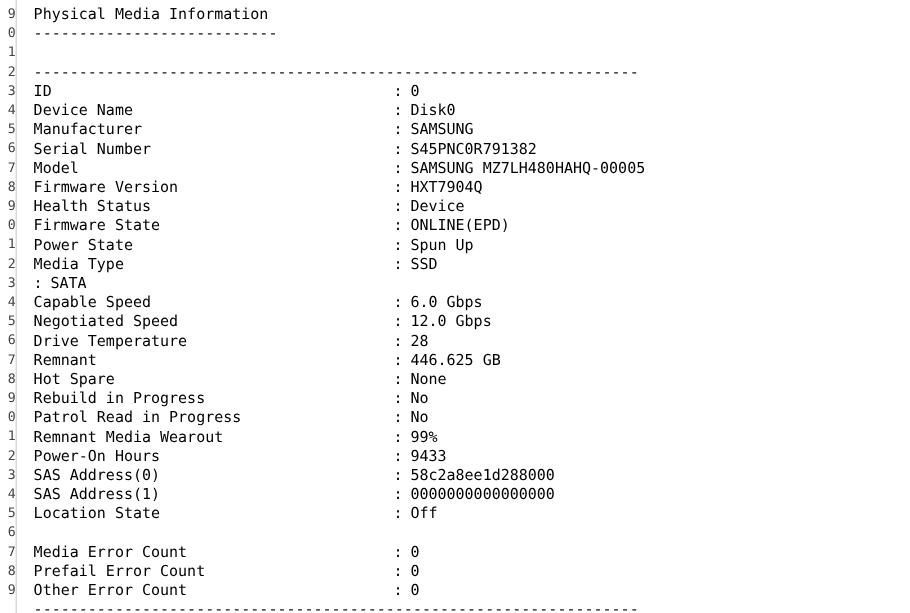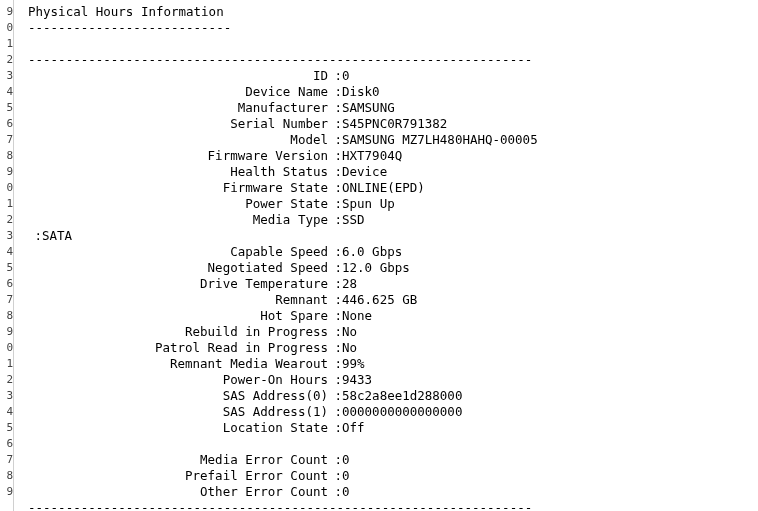--- a/index.html
+++ b/index.html
@@ -61,21 +61,20 @@
     font-family: "DejaVu Sans Mono", "Liberation Mono", monospace;
     font-size: 12.5px;
     color: #000000;
   }
   .row {
     display: flex;
     flex-direction: row;
     height: 16px;
     line-height: 16px;
     white-space: pre;
-    text-align: right;
   }
   .label {
     display: inline-block;
     width: 300px;
     flex: 0 0 300px;
     white-space: pre;
   }
   .colon {
     display: inline-block;
     width: 14px;
@@ -123,21 +122,21 @@
     <div class="gutter-line">4</div>
     <div class="gutter-line">5</div>
     <div class="gutter-line">6</div>
     <div class="gutter-line">7</div>
     <div class="gutter-line">8</div>
     <div class="gutter-line">9</div>
   </div>
 
   <div class="content">
 
-    <div class="line">Physical Hours Information</div>
+    <div class="line">Physical Media Information</div>
     <div class="line">---------------------------</div>
     <div class="blank"></div>
     <div class="line">-------------------------------------------------------------------</div>
 
     <div class="row">
       <span class="label">ID</span>
       <span class="colon">:</span>
       <span class="value">0</span>
     </div>
     <div class="row">

